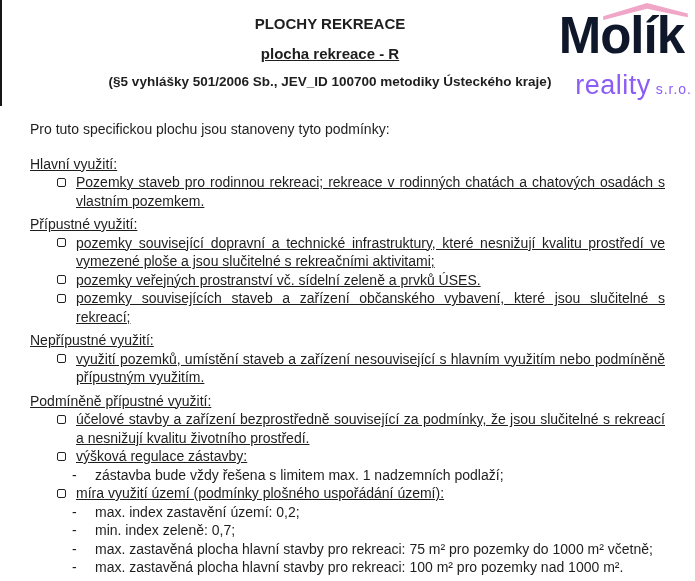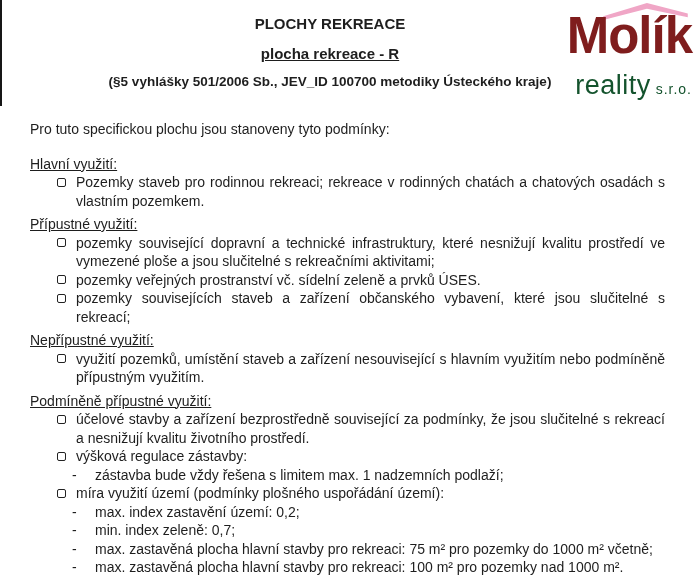--- a/index.html
+++ b/index.html
@@ -21,47 +21,47 @@
   .logo{
     position:absolute;top:0;right:3px;
     width:160px;height:105px;
     text-align:right;
   }
   .logo-roof{
     position:absolute;top:3px;right:2px;
     width:89px;height:19px;
   }
   .logo-name{
-    position:absolute;top:8px;right:0;
+    position:absolute;top:8px;right:8px;
     font-size:51px;line-height:56px;
     font-weight:bold;letter-spacing:-1px;
-    color:#7f1d1d;
+    color:#0f172a;
     white-space:nowrap;
   }
   .logo-sub{
     position:absolute;top:70px;right:0;
     font-size:27px;line-height:30px;
     font-weight:normal;letter-spacing:0.5px;
-    color:#14532d;
+    color:#8b5cf6;
     white-space:nowrap;
   }
   .logo-sub .suffix{font-size:14px;letter-spacing:1px;}
   
   .content{
     position:absolute;left:30px;top:0;
     width:635px;
     font-size:14px;line-height:18.5px;
   }
   .doc-header{width:600px;text-align:center;padding-top:14px;}
   .doc-title{font-size:15px;line-height:20px;font-weight:bold;}
   .doc-subtitle{font-size:15px;line-height:20px;font-weight:bold;text-decoration:underline;margin-top:10px;}
   .doc-ref{font-size:13.5px;line-height:18px;font-weight:bold;margin-top:9px;}
   .intro{margin:29px 0 16px 0;}
   .section-heading{margin:5px 0 0 0;text-decoration:underline;}
-  ul.blist{list-style:none;margin:0;padding:0;}
+  ul.blist{list-style:none;margin:0;padding:0;text-decoration:underline;}
   ul.blist > li{position:relative;padding-left:46px;text-align:justify;}
   .bullet-sq{
     position:absolute;left:27px;top:4.5px;
     width:7px;height:7px;
     border:1.6px solid #222222;
     border-radius:2px;
   }
   ul.dlist{list-style:none;margin:0;padding:0;}
   ul.dlist > li{position:relative;padding-left:65px;text-align:left;}
   ul.dlist > li > .dash-mark{position:absolute;left:42px;top:0;}

